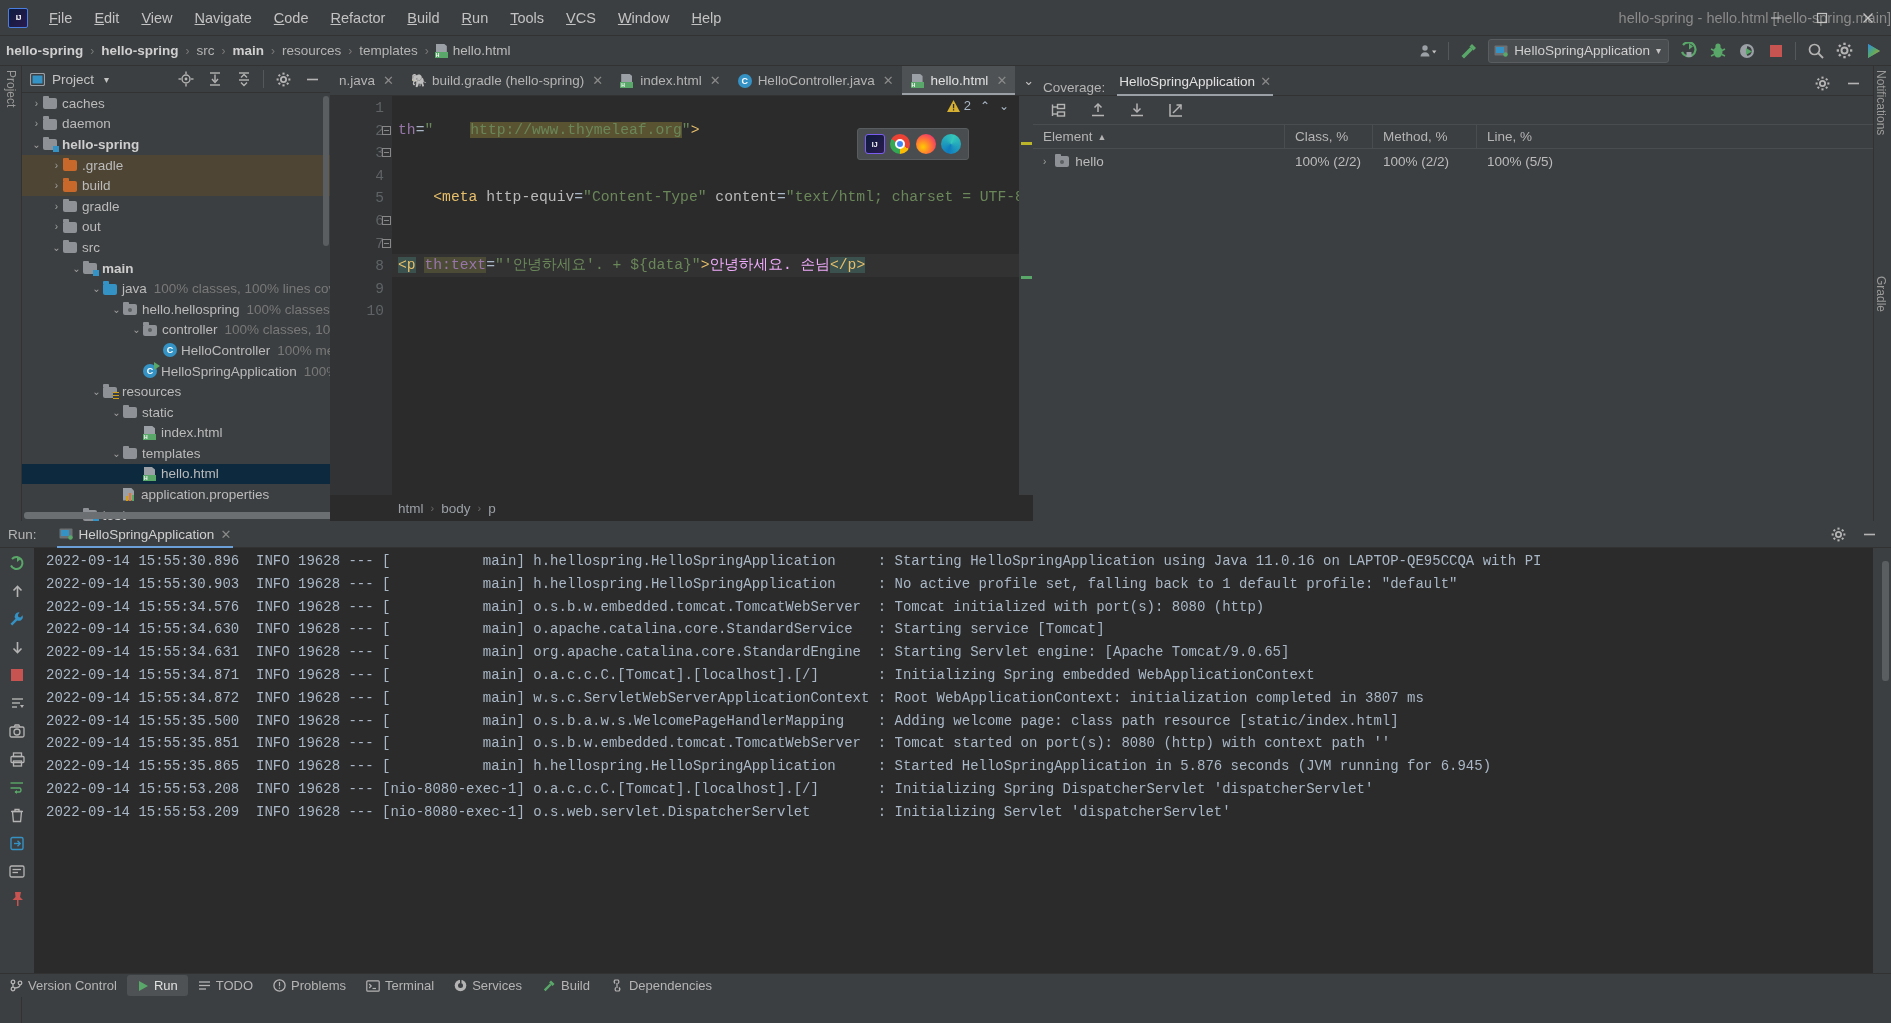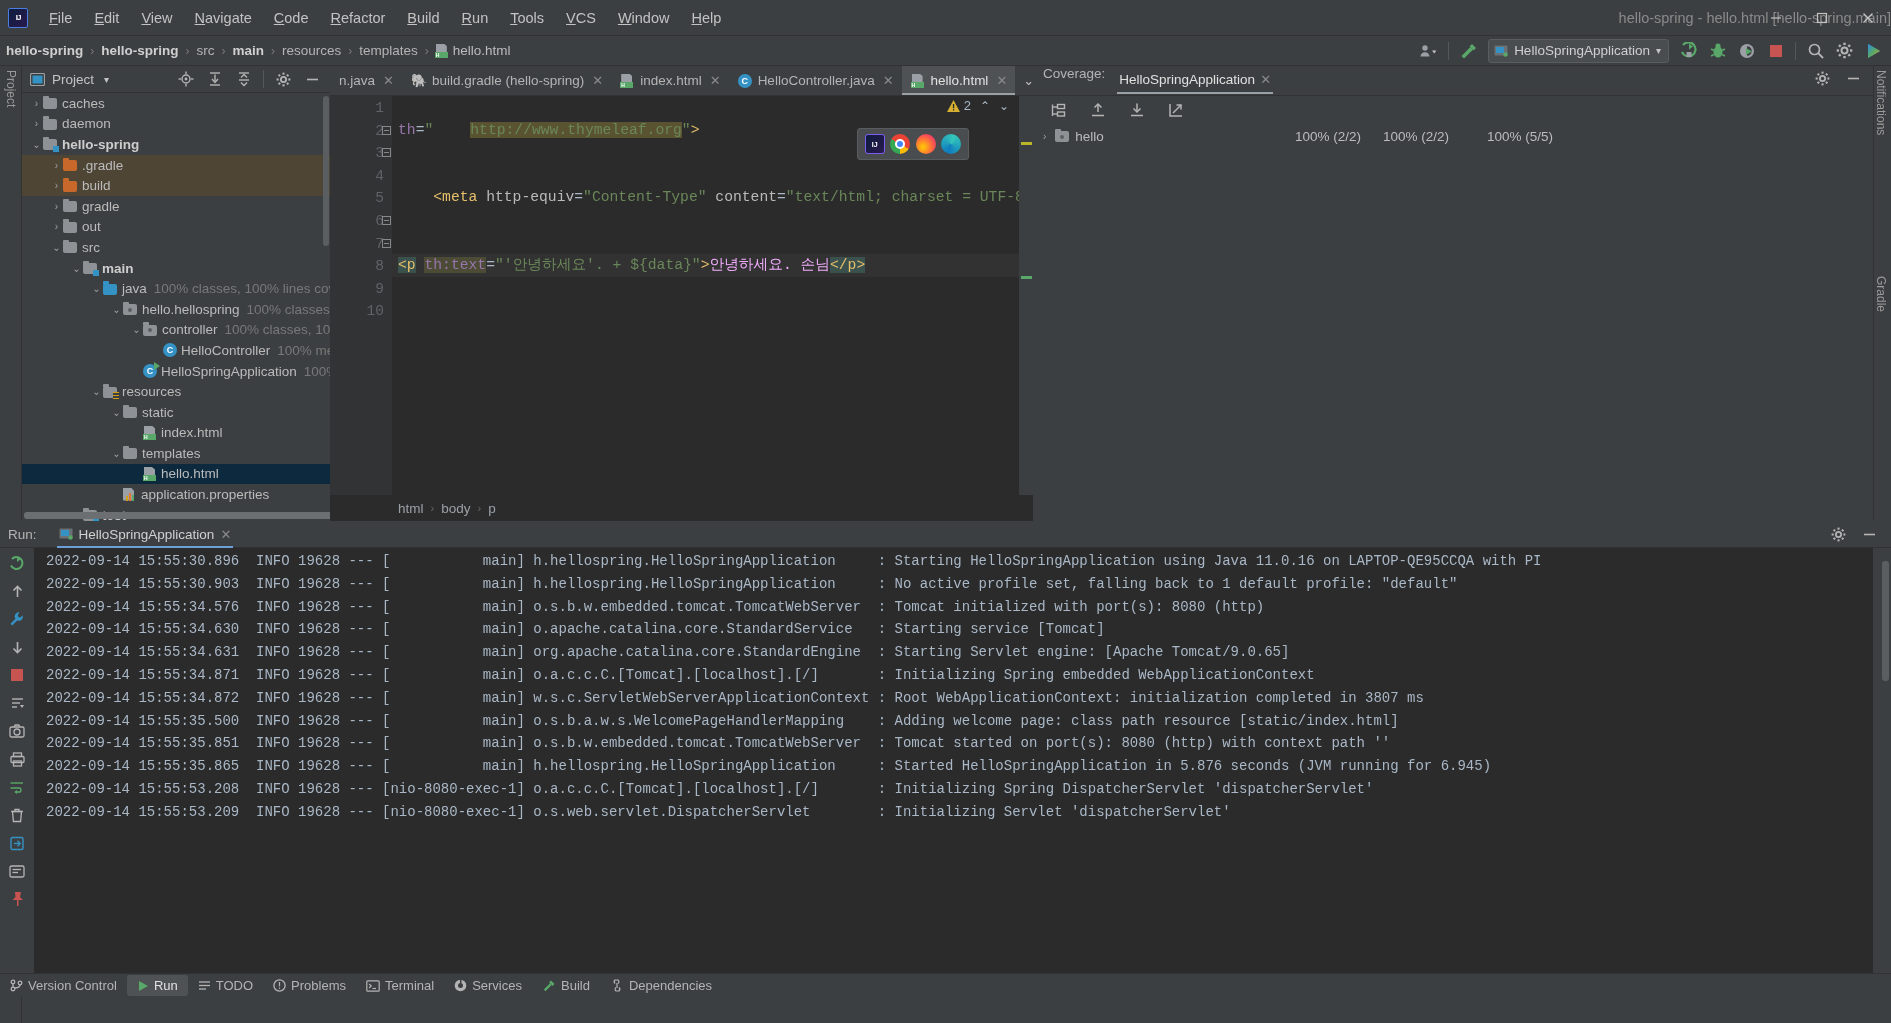--- a/index.html
+++ b/index.html
@@ -208,21 +208,21 @@
     position:absolute; left:527px; top:62px; width:112px; height:32px;
     background:#4a4d4f; border:1px solid #5a5d5f; border-radius:3px;
     display:flex; align-items:center; justify-content:space-around; padding:0 4px; z-index:10;
   }
   .bico { width:20px;height:20px; border-radius:50%; }
 
   
   .coverage {
     position:absolute; left:1033px; top:66px; right:18px; height:455px; background:#3c3f41;
   }
-  .cov-tabbar { height:30px; display:flex; align-items:flex-start; gap:12px; padding-left:10px; font-size:13.5px;
+  .cov-tabbar { height:30px; display:flex; align-items:flex-end; gap:12px; padding-left:10px; font-size:13.5px;
     border-bottom:1px solid #323232; }
   .cov-tabbar .lbl { color:#b4b4b4; }
   .cov-tab { display:flex; align-items:center; gap:5px; color:#e0e0e0; position:relative; padding:6px 2px; }
   .cov-tab:after { content:''; position:absolute; left:0;right:0;bottom:-1px;height:2px;background:#9aa0a6;}
   .cov-tabbar .right { margin-left:auto; display:flex; align-items:center; gap:4px; padding-right:6px;}
   .cov-toolbar { height:28px; display:flex; align-items:center; gap:12px; padding-left:12px; }
   .cov-table { width:100%; font-size:13.5px; }
   .cov-thead { display:flex; height:25px; align-items:center; border-bottom:1px solid #4a4d4f;
     border-top:1px solid #4a4d4f; }
   .cov-th { color:#b4b4b4; padding-left:10px; display:flex; align-items:center; gap:5px;
@@ -841,20 +841,35 @@
       </div>
       <div class="tbtn">
         <svg width="16" height="16" viewBox="0 0 16 16" stroke="#b4b4b4" stroke-width="1.5" fill="none">
           <path d="M2 2 v12 h12"></path>
             <line x1="5" y1="11" x2="13" y2="3"></line>
             <path d="M8.5 3 H13 V7.5"></path>
         </svg>
       </div>
     </div>
     <div class="cov-table">
+      <div class="cov-thead">
+        <div class="cov-th" style="width:252px;">
+          <span>Element</span>
+          <span style="font-size:9px;color:#b4b4b4;">▲</span>
+        </div>
+        <div class="cov-th" style="width:88px;">
+          <span>Class, %</span>
+        </div>
+        <div class="cov-th" style="width:104px;">
+          <span>Method, %</span>
+        </div>
+        <div class="cov-th" style="width:120px;border-right:none;">
+          <span>Line, %</span>
+        </div>
+      </div>
       <div class="cov-row">
         <div class="cov-td" style="width:252px;">
           <span style="color:#a0a0a0;font-size:10px;">›</span>
           <span class="fico" style="margin-left:4px;">
             <span class="folder"></span>
               <span class="pkg-dot"></span>
           </span>
           <span>hello</span>
         </div>
         <div class="cov-td" style="width:88px;">100% (2/2)</div>

